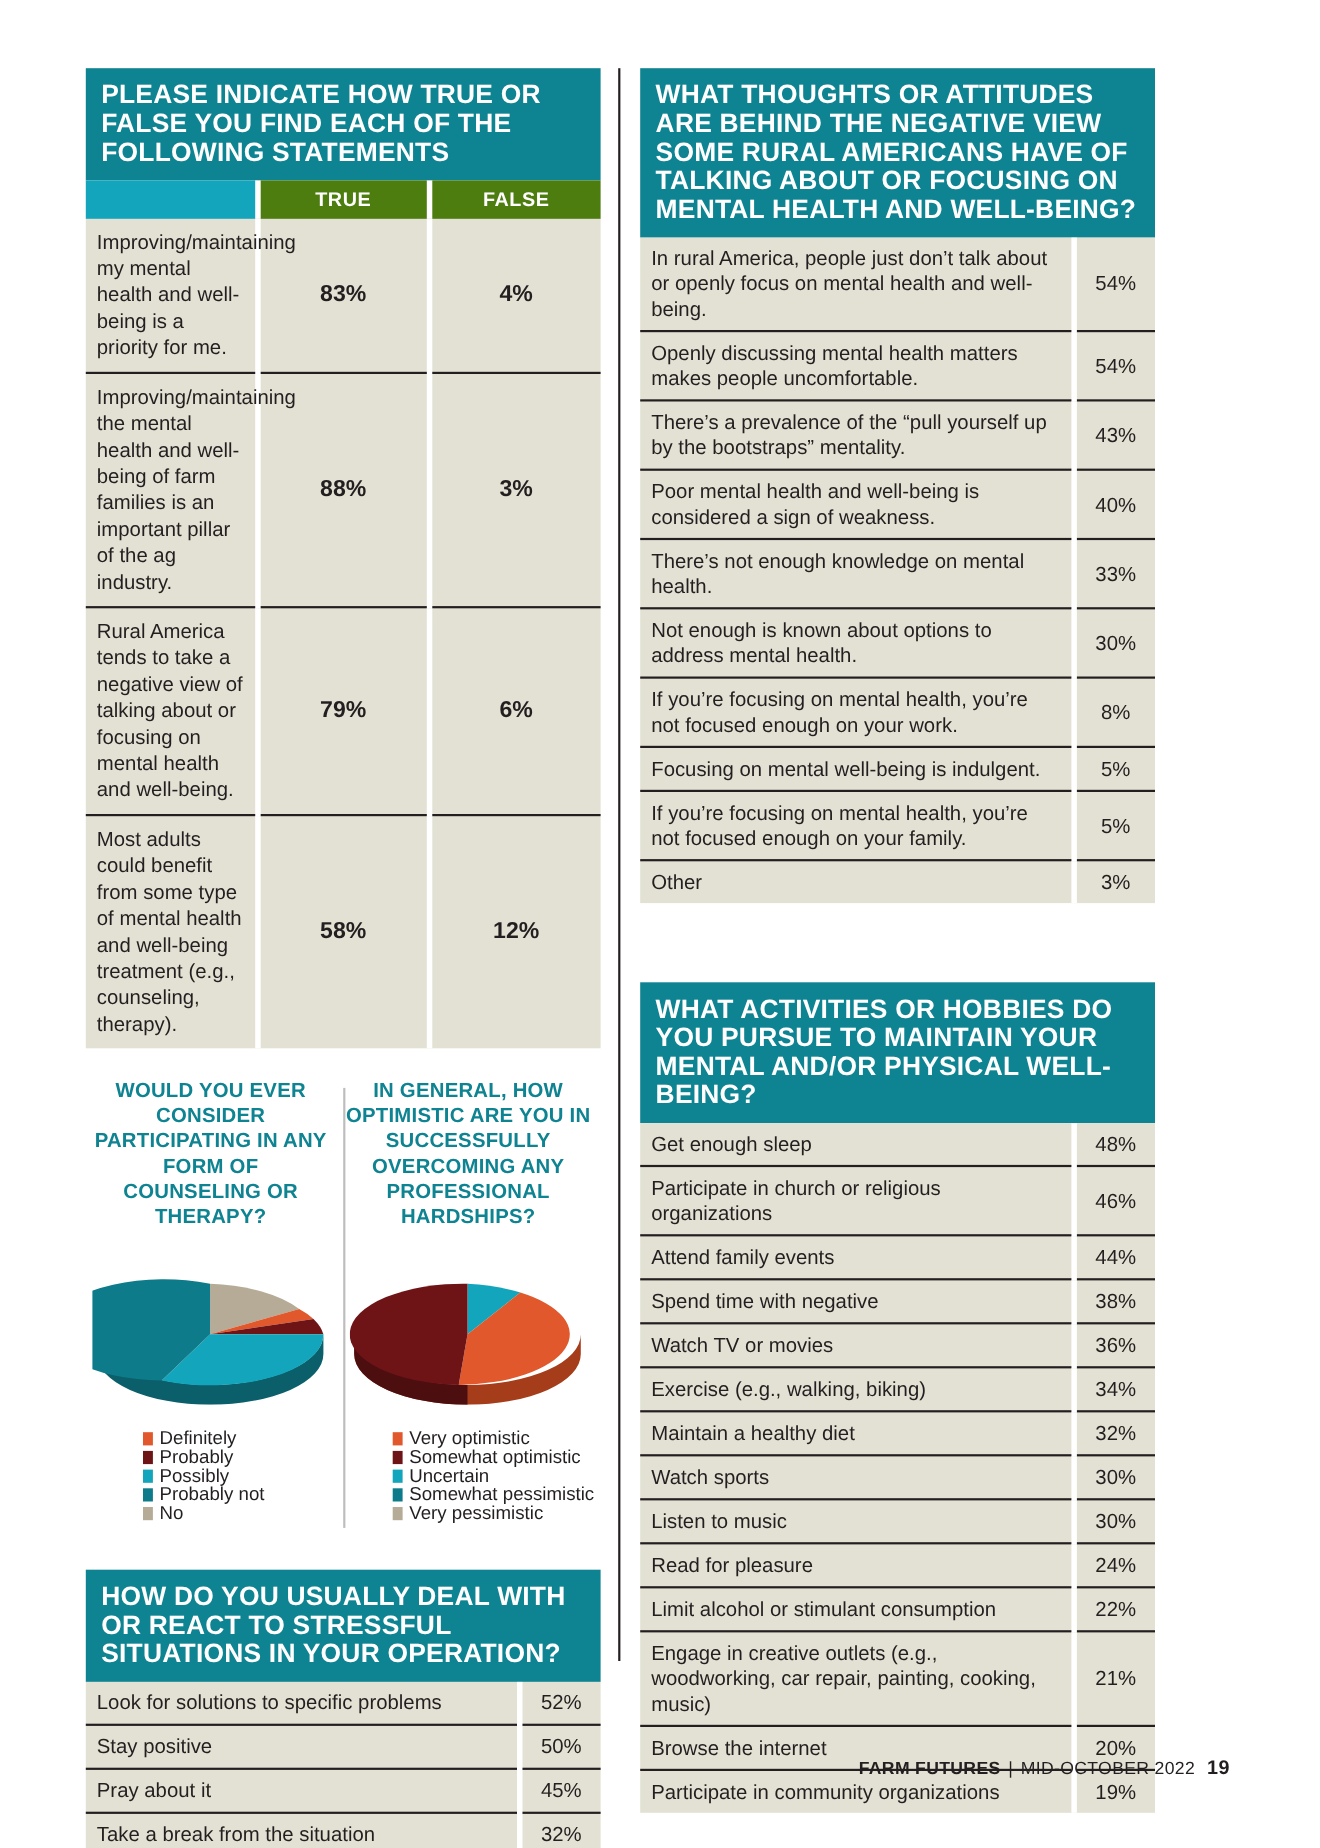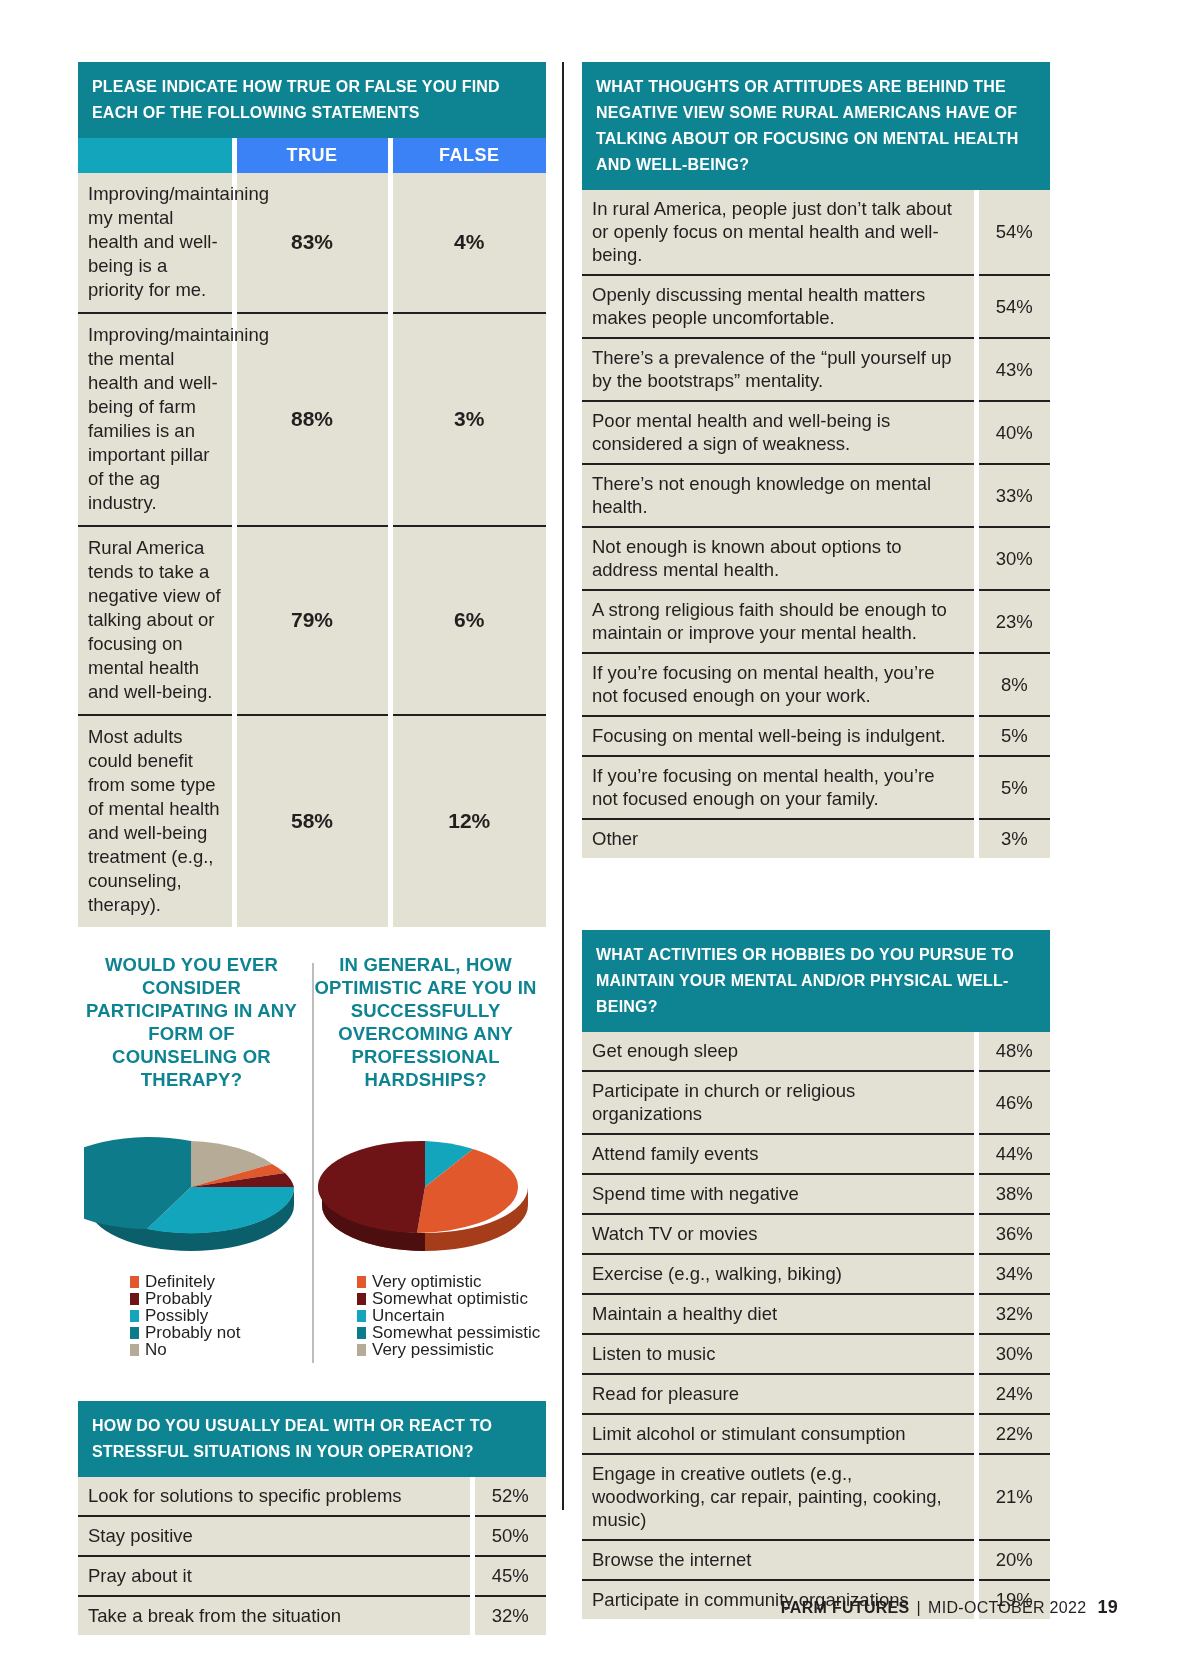--- a/index.html
+++ b/index.html
@@ -17,21 +17,21 @@
   .vrule {
     position: absolute; left: 562px; top: 62px;
     width: 2px; height: 1448px; background: #231f20;
   }
 
   
   .bar {
     background: #0e8391;
     color: #ffffff;
     font-weight: bold;
-    font-size: 16px;
+    font-size: 24px;
     line-height: 26px;
     letter-spacing: .2px;
     padding: 12px 14px 12px 14px;
     text-transform: uppercase;
   }
 
   
   table.t { width: 100%; border-collapse: collapse; table-layout: fixed; }
   table.t td {
     background: #e3e1d3;
@@ -46,21 +46,21 @@
   td.val {
     text-align: center;
     width: 74px;
     border-left: 5px solid #ffffff;
     font-size: 18.5px;
   }
 
   
   .tf { width: 100%; border-collapse: collapse; table-layout: fixed; }
   .tf th {
-    background: #3b82f6;
+    background: #4d7c0f;
     color: #ffffff;
     font-size: 18px;
     font-weight: bold;
     letter-spacing: .5px;
     padding: 7px 4px;
     text-align: center;
   }
   .tf th.blank { background: #13a5bb; }
   .tf th.sep { border-left: 5px solid #ffffff; }
   .tf td {
@@ -303,24 +303,20 @@
           </tr>
           <tr>
             <td class="lbl">There’s not enough knowledge on mental health.</td>
             <td class="val">33%</td>
           </tr>
           <tr>
             <td class="lbl">Not enough is known about options to address mental health.</td>
             <td class="val">30%</td>
           </tr>
           <tr>
-            <td class="lbl">A strong religious faith should be enough to maintain or improve your mental health.</td>
-            <td class="val">23%</td>
-          </tr>
-          <tr>
             <td class="lbl">If you’re focusing on mental health, you’re not focused enough on your work.</td>
             <td class="val">8%</td>
           </tr>
           <tr>
             <td class="lbl">Focusing on mental well-being is indulgent.</td>
             <td class="val">5%</td>
           </tr>
           <tr>
             <td class="lbl">If you’re focusing on mental health, you’re not focused enough on your family.</td>
             <td class="val">5%</td>
@@ -357,20 +353,24 @@
             <td class="lbl">Watch TV or movies</td>
             <td class="val">36%</td>
           </tr>
           <tr>
             <td class="lbl">Exercise (e.g., walking, biking)</td>
             <td class="val">34%</td>
           </tr>
           <tr>
             <td class="lbl">Maintain a healthy diet</td>
             <td class="val">32%</td>
+          </tr>
+          <tr>
+            <td class="lbl">Watch sports</td>
+            <td class="val">30%</td>
           </tr>
           <tr>
             <td class="lbl">Listen to music</td>
             <td class="val">30%</td>
           </tr>
           <tr>
             <td class="lbl">Read for pleasure</td>
             <td class="val">24%</td>
           </tr>
           <tr>

